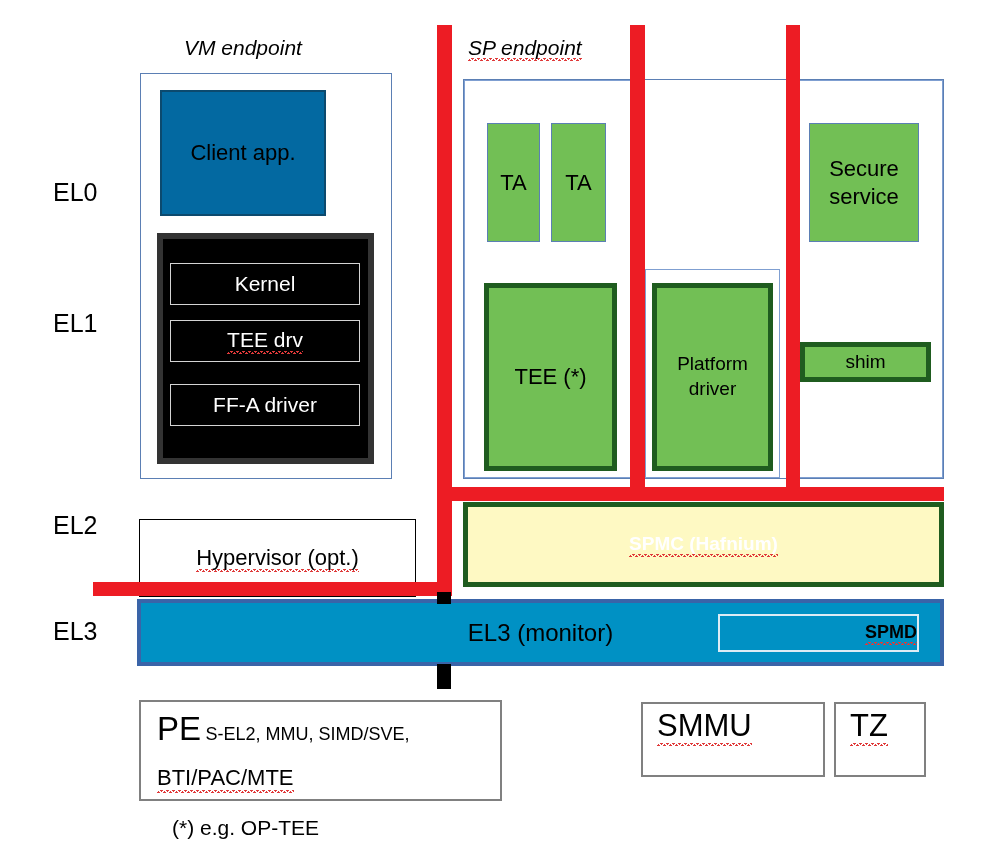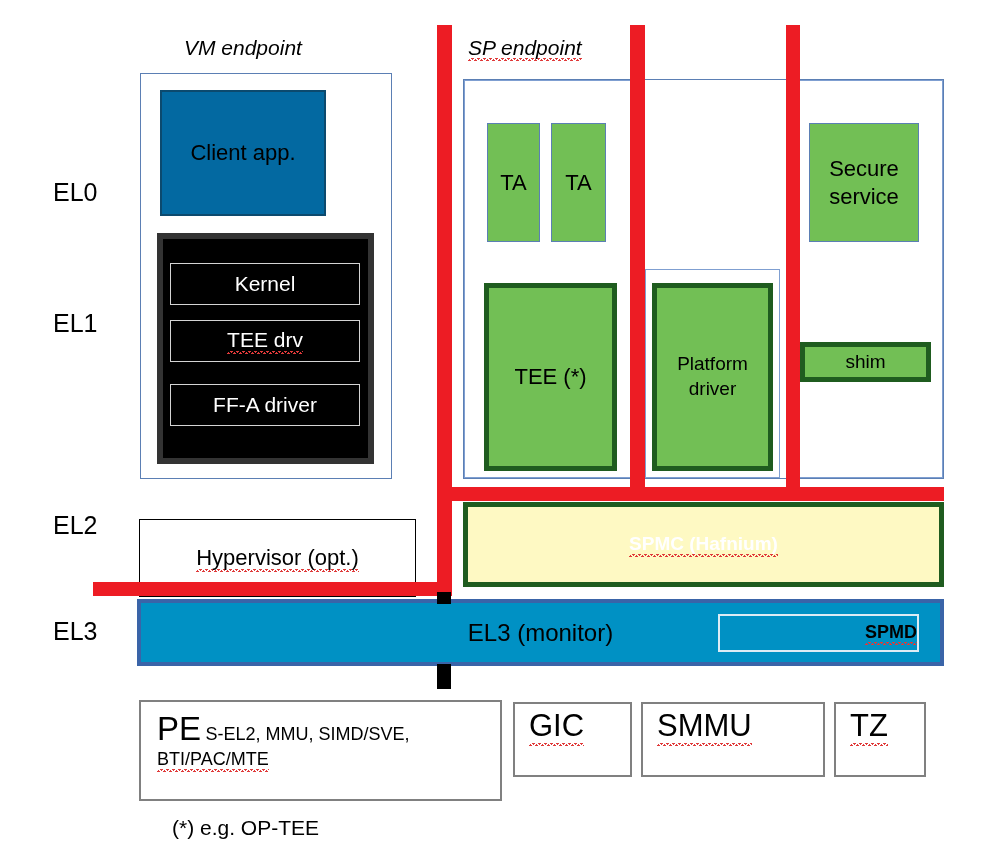--- a/index.html
+++ b/index.html
@@ -200,27 +200,24 @@
   <div class="abs spmd-block ctr" style="left:718px; top:614px; width:201px; height:38px;">
     <span class="sq-underline">SPMD</span>
   </div>
 
   <div class="abs gray-box" style="left:139px; top:700px; width:363px; height:101px;">
     <div class="abs" style="left:16px; top:10px; width:340px;">
       <span style="font-size:33px; line-height:1.0;">PE</span>
       <span class="small-label" style="font-size:18px;">
         <span>S-EL2, MMU, SIMD/SVE,</span>
       </span>
-      <div class="small-label sq-underline" style="font-size:18px; display:inline-block; margin-top:4px;">BTI/PAC/MTE</div>
+      <div class="small-label sq-underline" style="font-size:22px; display:inline-block; margin-top:20px;">BTI/PAC/MTE</div>
     </div>
   </div>
 
-  <div class="abs gray-box" style="left:513px; top:702px; width:119px; height:75px;">
-    <div class="abs sq-underline" style="left:14px; top:4px; font-size:31px;">GIC</div>
-  </div>
 
   <div class="abs gray-box" style="left:641px; top:702px; width:184px; height:75px;">
     <div class="abs sq-underline" style="left:14px; top:4px; font-size:31px;">SMMU</div>
   </div>
 
   <div class="abs" style="left:172px; top:816px; font-size:21px;">(*) e.g. OP-TEE</div>
 
   <div class="abs gray-box" style="left:834px; top:702px; width:92px; height:75px;">
     <div class="abs sq-underline" style="left:14px; top:4px; font-size:31px;">TZ</div>
   </div>

